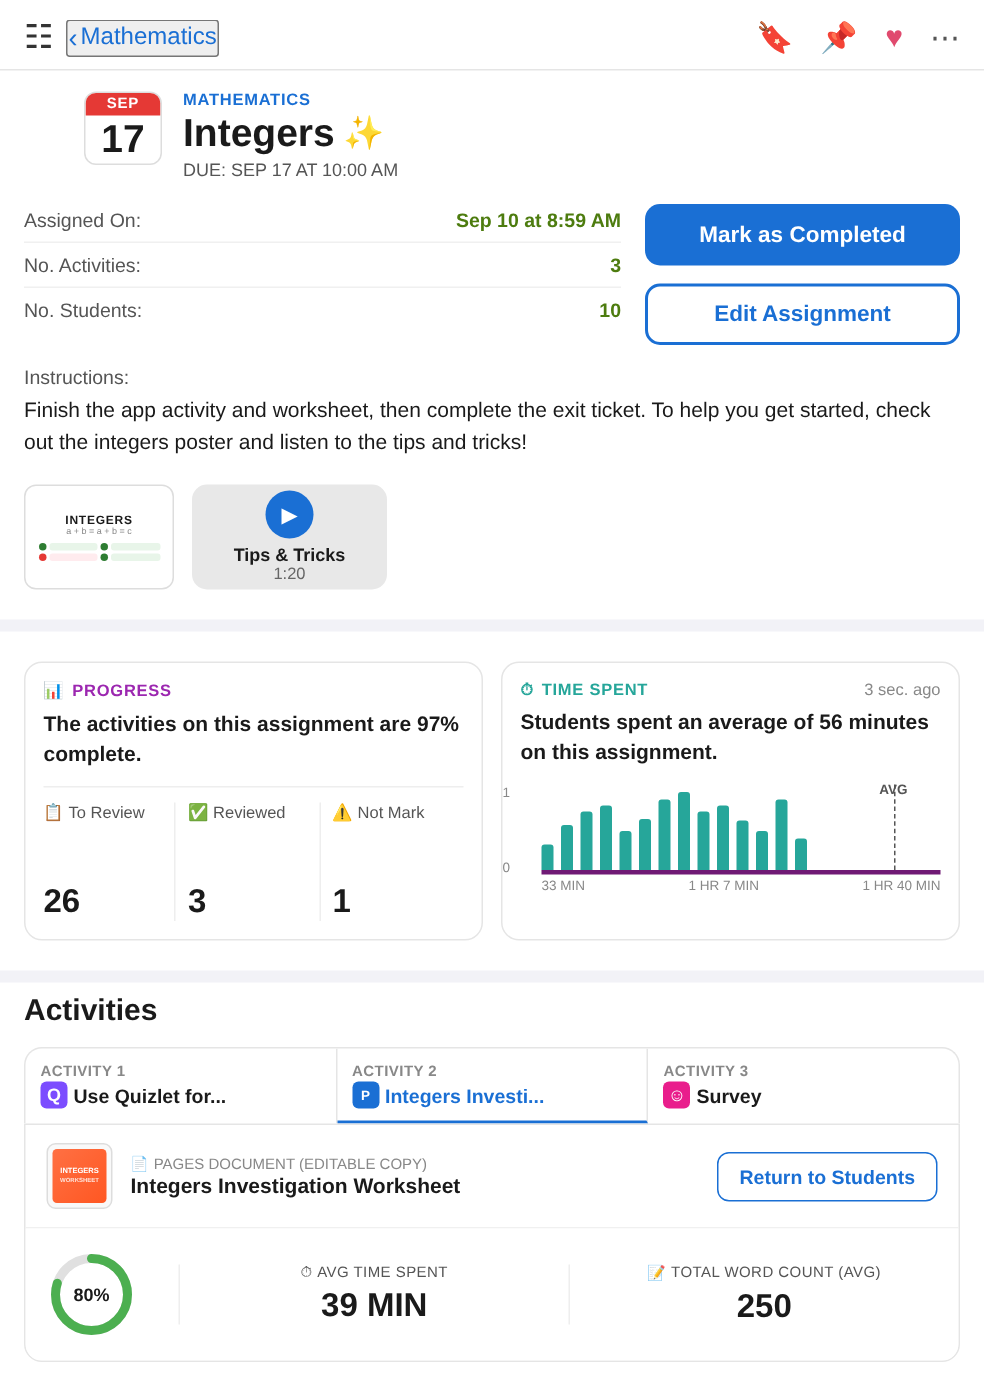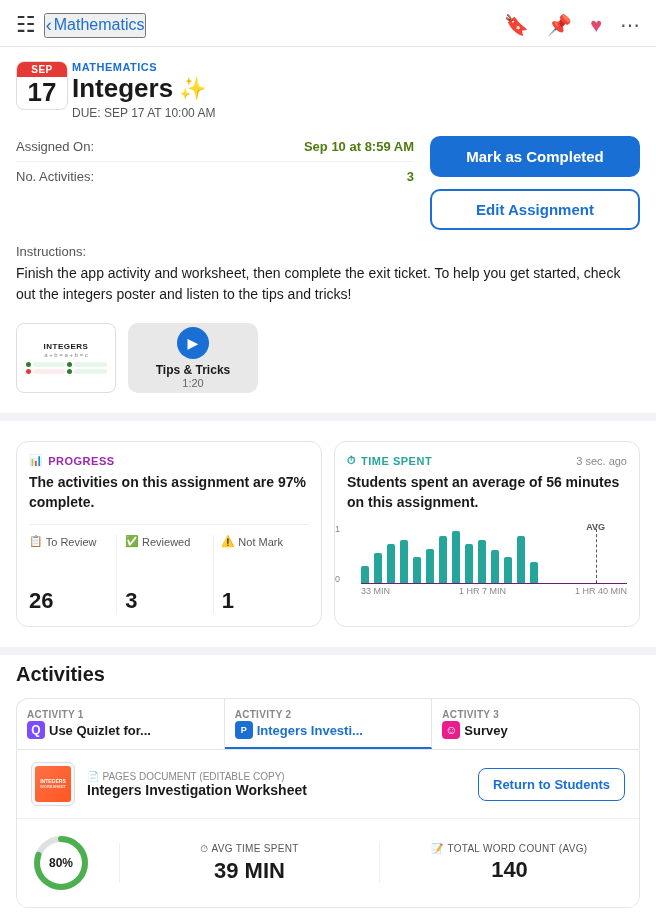--- a/index.html
+++ b/index.html
@@ -26,22 +26,23 @@
     .nav-back-btn { display: flex; align-items: center; gap: 2px; color: #1a6fd4; font-size: 16px; font-weight: 500; }
     .nav-back-icon { font-size: 18px; }
     .top-nav-right { display: flex; align-items: center; gap: 18px; }
     .top-icon { font-size: 20px; color: #555; }
     .heart-icon { color: #e04a6e; }
 
     
     .header-section {
       display: flex;
       padding: 14px 16px 0 16px;
-      gap: 4px;
+      gap: 14px;
       align-items: flex-start;
+      margin-left: 40px;
     }
     .calendar-icon {
       display: flex;
       flex-direction: column;
       align-items: center;
       border: 1.5px solid #ddd;
       border-radius: 8px;
       overflow: hidden;
       width: 52px;
       flex-shrink: 0;
@@ -236,21 +237,21 @@
       gap: 0;
       height: 80px;
       position: relative;
       margin-top: 6px;
     }
     .chart-area {
       display: flex;
       align-items: flex-end;
       gap: 5px;
       height: 60px;
-      border-bottom: 1px solid #701a75;
+      border-bottom: 3px solid #701a75;
       padding-bottom: 0;
       position: relative;
     }
     .chart-bar { width: 8px; background: #26a69a; border-radius: 2px 2px 0 0; }
     .chart-y-labels {
       position: absolute;
       left: -12px;
       top: 0;
       height: 100%;
       display: flex;
@@ -416,20 +417,24 @@
 
 <div class="info-buttons-section" style="margin-top: 12px;">
   <div class="info-block">
     <div class="info-row">
       <span class="info-label">Assigned On:</span>
       <span class="info-value">Sep 10 at 8:59 AM</span>
     </div>
     <div class="info-row">
       <span class="info-label">No. Activities:</span>
       <span class="info-value">3</span>
+    </div>
+    <div class="info-row">
+      <span class="info-label">No. Students:</span>
+      <span class="info-value">10</span>
     </div>
   </div>
   <div class="buttons-block">
     <button class="btn-primary">Mark as Completed</button>
     <button class="btn-secondary">Edit Assignment</button>
   </div>
 </div>
 
 <div class="instructions-section">
   <div class="instructions-label">Instructions:</div>
@@ -611,17 +616,17 @@
         <div class="metric-value">39 MIN</div>
       </div>
 
       <div class="metric-divider"></div>
 
       <div class="metric-item">
         <div class="metric-label">
           <span>📝</span>
           <span>TOTAL WORD COUNT (AVG)</span>
         </div>
-        <div class="metric-value">140</div>
+        <div class="metric-value">250</div>
       </div>
     </div>
   </div>
 </div>
 
 </body></html>

